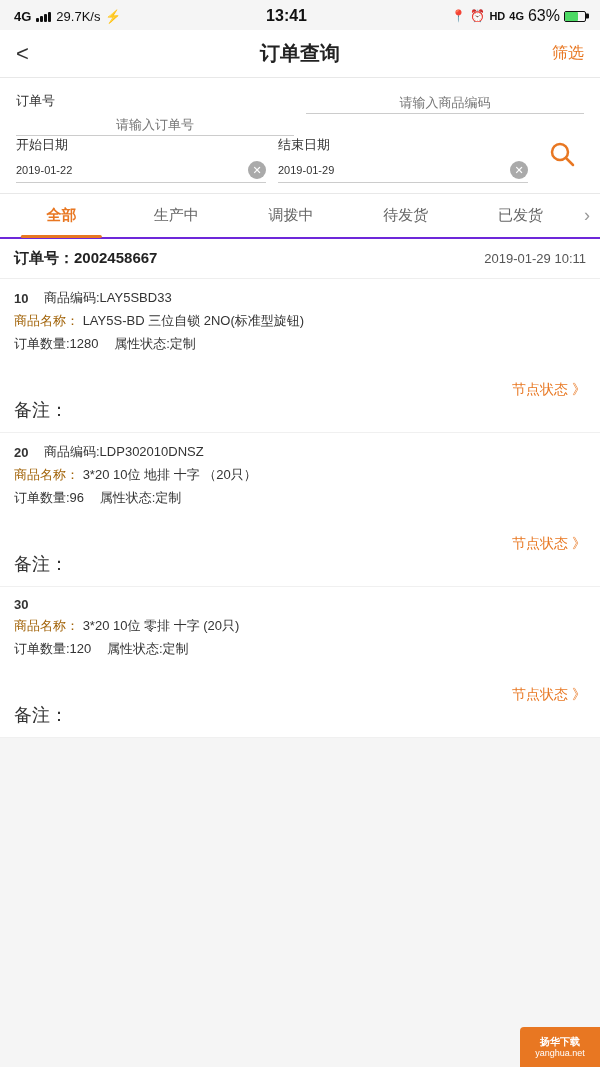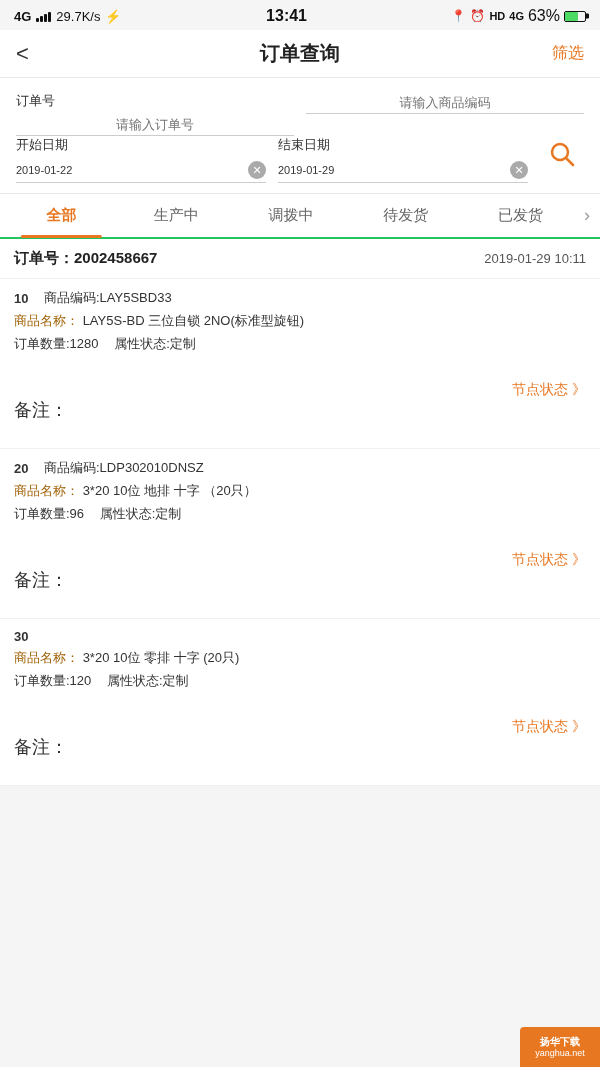--- a/index.html
+++ b/index.html
@@ -166,21 +166,21 @@
     .search-svg {
       width: 28px;
       height: 28px;
     }
 
     
     .tabs-bar {
       background: #fff;
       display: flex;
       align-items: center;
-      border-bottom: 2px solid #22c55e;
+      border-bottom: 2px solid #6d28d9;
       padding: 0 4px;
     }
     .tab-item {
       flex: 1;
       text-align: center;
       padding: 11px 4px;
       font-size: 15px;
       color: #666;
       cursor: pointer;
       position: relative;
@@ -230,21 +230,21 @@
       font-weight: 700;
       color: #222;
     }
     .order-time {
       font-size: 13px;
       color: #555;
     }
 
     
     .order-item {
-      padding: 10px 14px 26px 14px;
+      padding: 10px 14px 10px 14px;
       border-bottom: 1px solid #f0f0f0;
     }
     .item-top-row {
       display: flex;
       align-items: center;
       margin-bottom: 5px;
     }
     .item-seq {
       font-size: 13px;
       color: #333;

